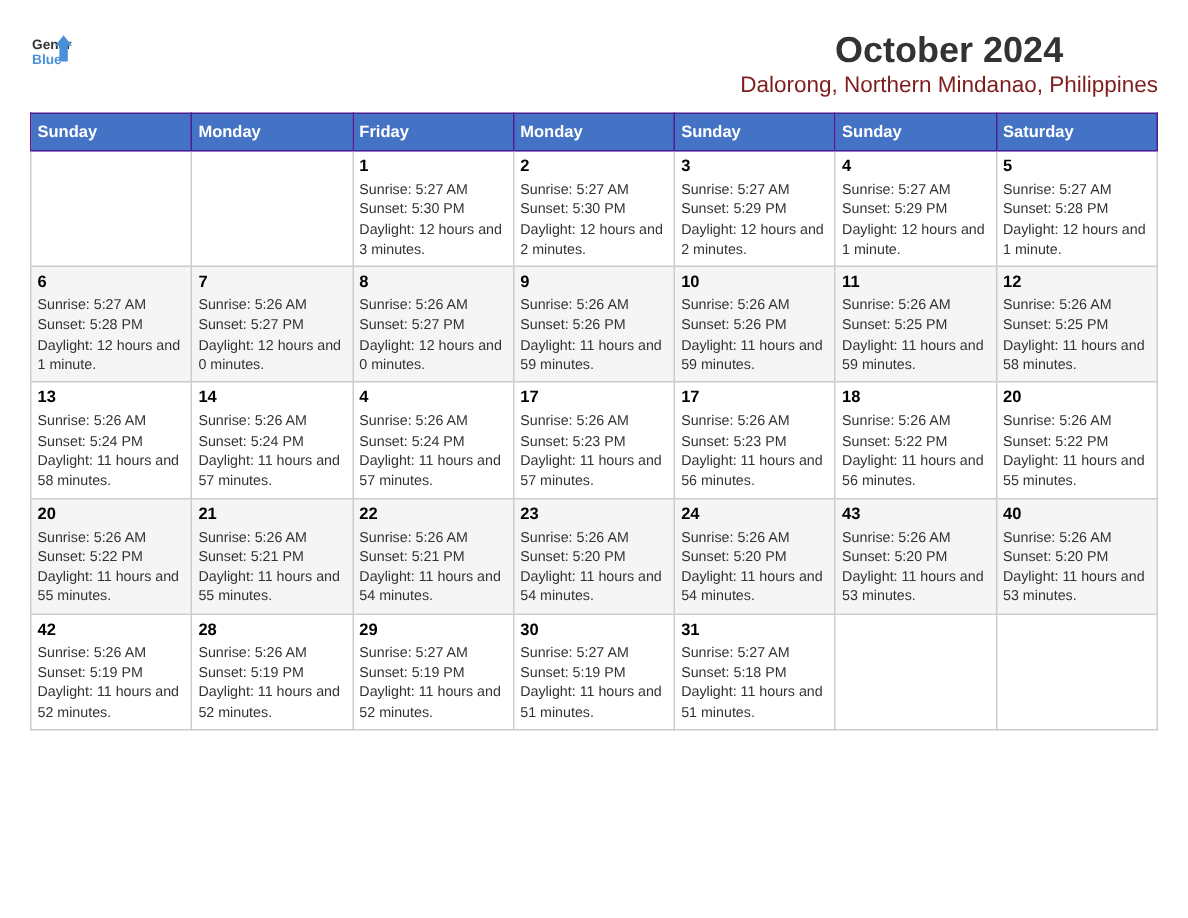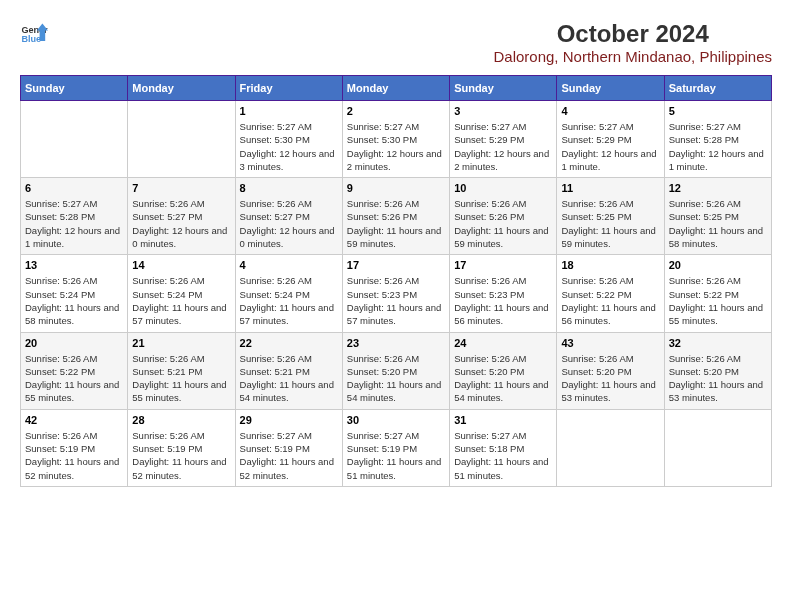--- a/index.html
+++ b/index.html
@@ -261,21 +261,21 @@
 Sunset: 5:20 PM
 Daylight: 11 hours and 54 minutes.</div>
         </td>
         <td>
           <span class="day-number">43</span>
           <div class="day-info" style="white-space: pre-line;">Sunrise: 5:26 AM
 Sunset: 5:20 PM
 Daylight: 11 hours and 53 minutes.</div>
         </td>
         <td>
-          <span class="day-number">32</span>
+          <span class="day-number">40</span>
           <div class="day-info" style="white-space: pre-line;">Sunrise: 5:26 AM
 Sunset: 5:20 PM
 Daylight: 11 hours and 53 minutes.</div>
         </td>
       </tr>
       <tr>
         <td>
           <span class="day-number">42</span>
           <div class="day-info" style="white-space: pre-line;">Sunrise: 5:26 AM
 Sunset: 5:19 PM

